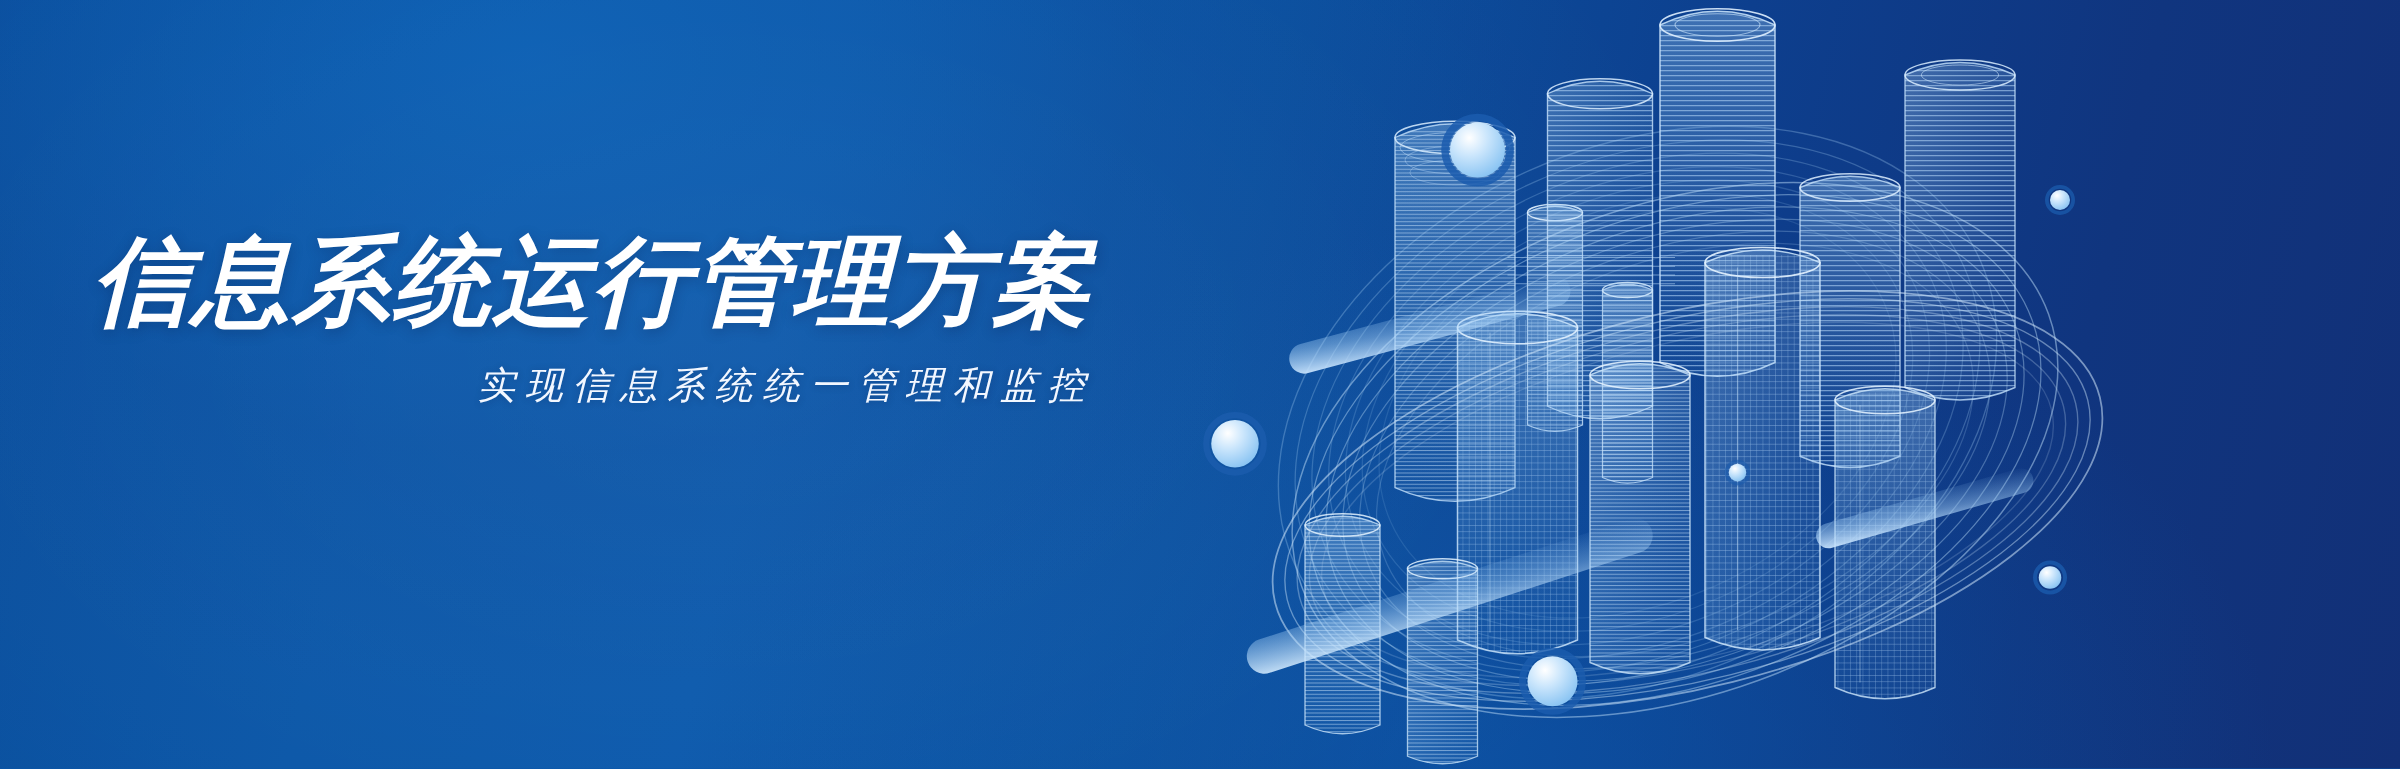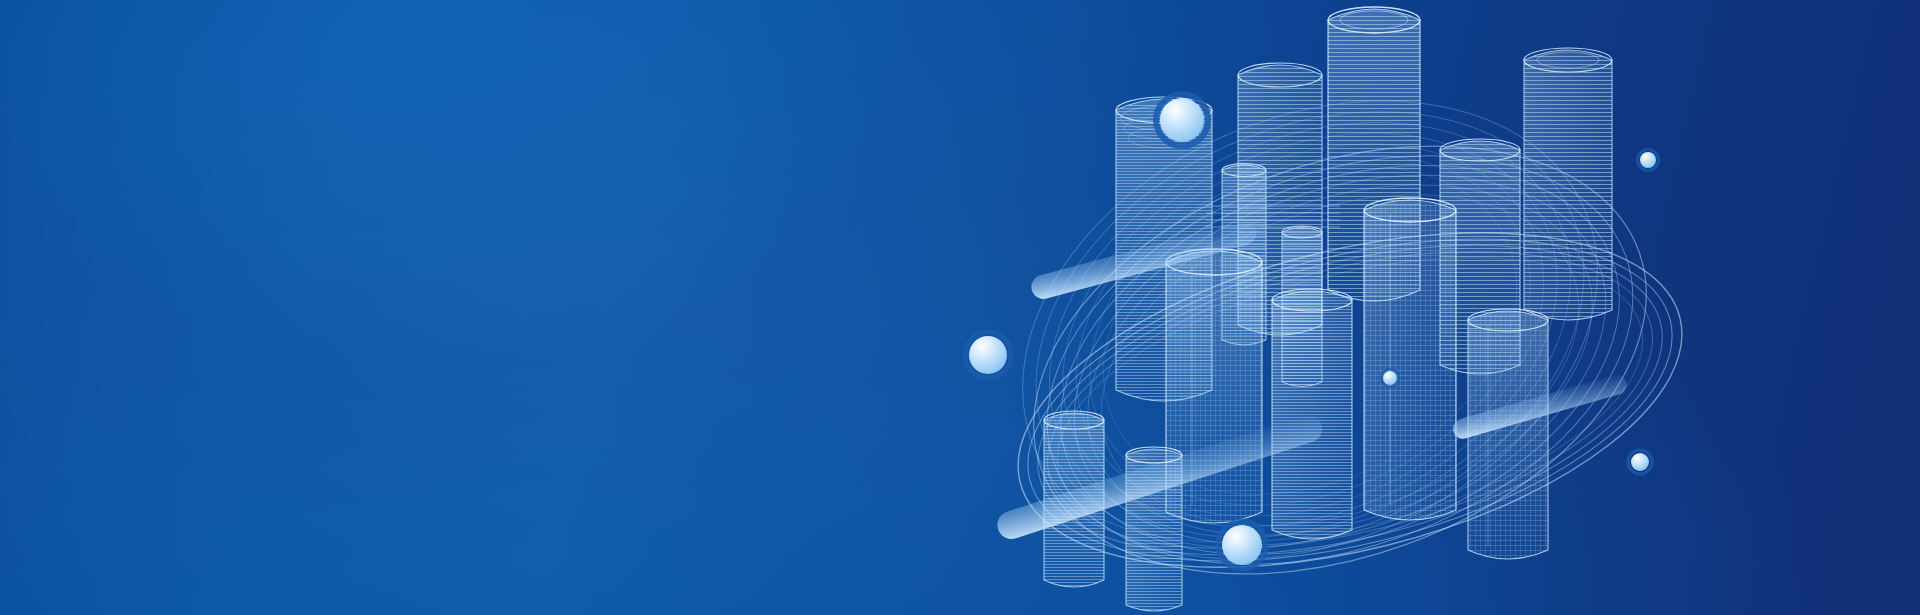--- a/index.html
+++ b/index.html
@@ -61,20 +61,24 @@
   }
   .illustration svg { display:block; width:100%; height:100%; }
 </style>
 </head>
 <body>
 
 <div id="banner">
 
   <div class="bg-vignette"></div>
 
+  <div class="text-block">
+    <div class="main-title">信息系统运行管理方案</div>
+    <div class="subtitle">实现信息系统统一管理和监控</div>
+  </div>
 
   <div class="illustration">
     <svg viewBox="0 0 1000 615" preserveAspectRatio="xMidYMid meet">
       <defs>
 
         <pattern id="hstripe" width="6" height="4" patternUnits="userSpaceOnUse">
           <rect width="6" height="4" fill="none"></rect>
           <rect width="6" height="1" y="0" fill="#bcdcfa" opacity="0.55"></rect>
         </pattern>
         <pattern id="hstripe-fine" width="6" height="3" patternUnits="userSpaceOnUse">

